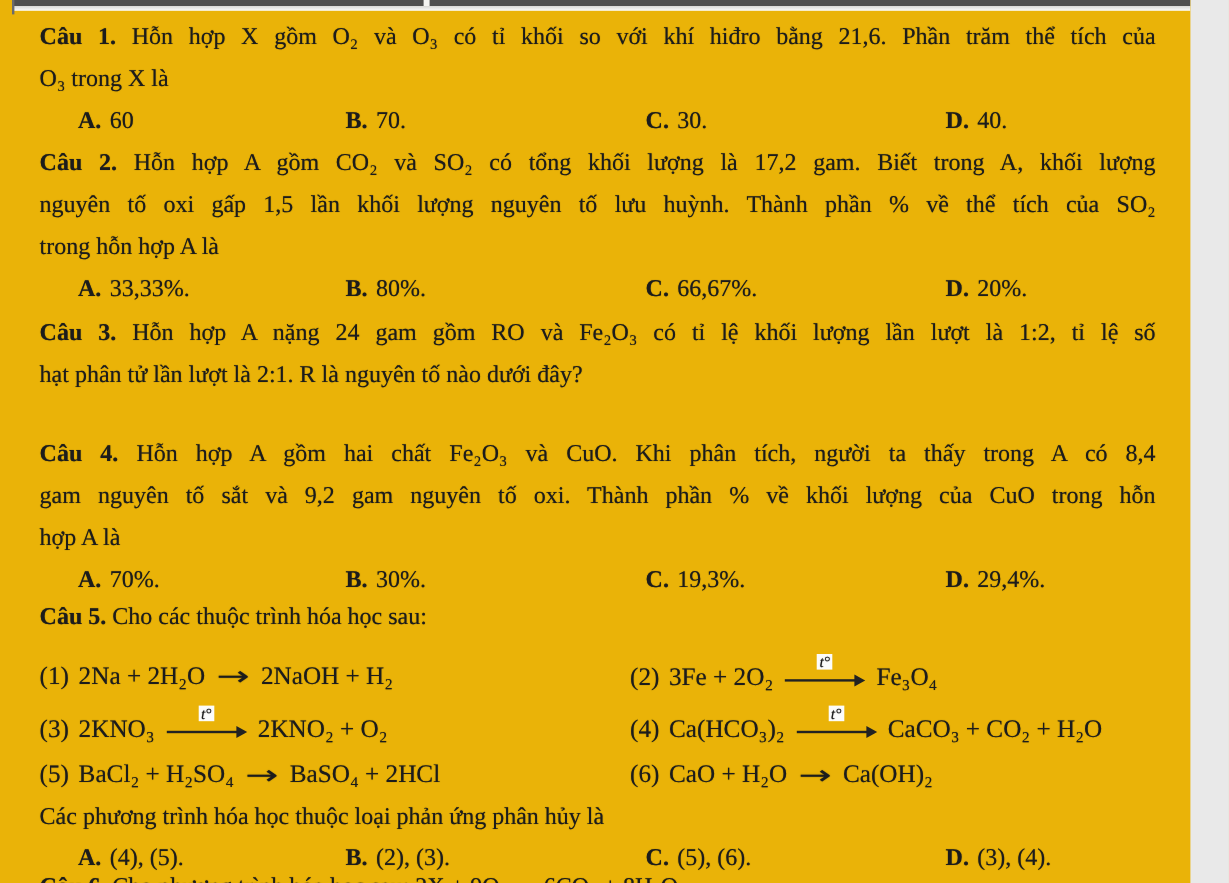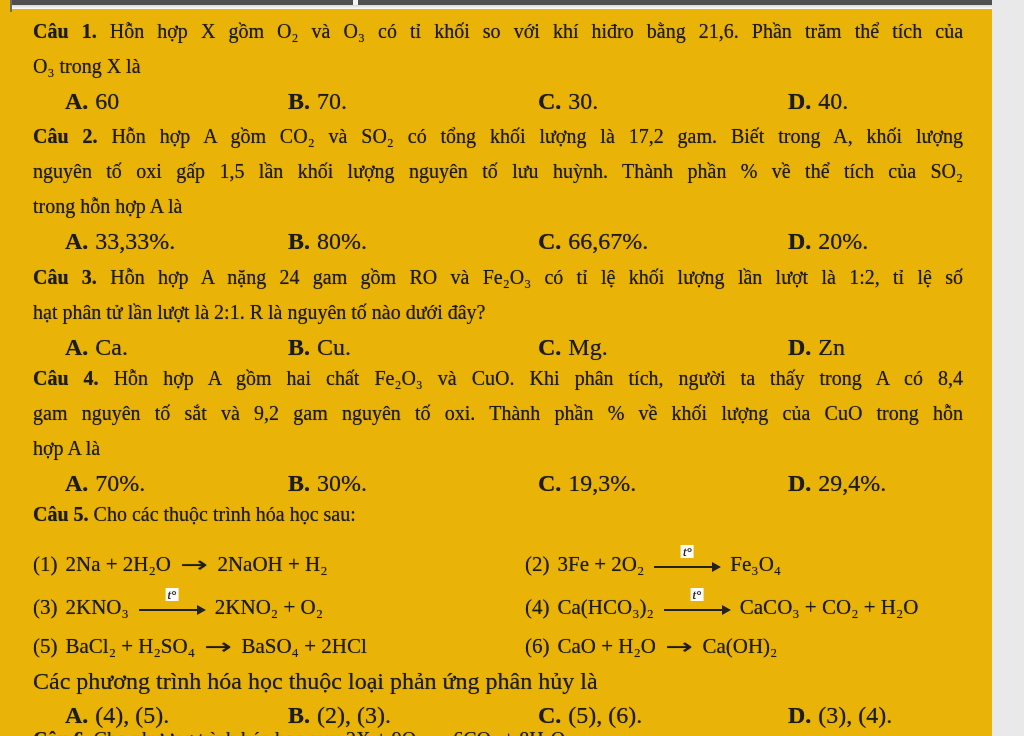--- a/index.html
+++ b/index.html
@@ -35,21 +35,21 @@
   .qline {
     font-size: 20px; line-height: 35px;
     text-align: justify; white-space: nowrap;
   }
   .qline.fill { text-align: justify; text-align-last: justify; white-space: normal; }
   .qlabel { font-weight: 700; }
   .opts {
     display: grid;
     grid-template-columns: 223px 250px 250px 1fr;
     padding-left: 32px;
-    font-size: 24px; line-height: 35px;
+    font-size: 20px; line-height: 35px;
     height: 35px;
   }
   .opt { white-space: nowrap; }
   .opt .olabel { font-weight: 700; margin-right: 7px; }
   
   .eq-rows { margin-top: 10px; }
   .eq-row {
     display: grid;
     grid-template-columns: 492px 1fr;
     align-items: center;
@@ -87,21 +87,21 @@
     position: absolute; left: 0; right: 4px; bottom: 6px; height: 2px;
     background: #222;
   }
   .arrow-heat .shaft::after {
     content: "";
     position: absolute; right: -5px; top: -4px;
     border-left: 9px solid #222;
     border-top: 5px solid transparent;
     border-bottom: 5px solid transparent;
   }
-  .closing-line { font-size: 24px; line-height: 34px; margin-top: 0; }
+  .closing-line { font-size: 20px; line-height: 34px; margin-top: 0; }
   #partial-line { top: 722px; }
 </style>
 </head>
 <body>
 
 <div id="page">
 
   <div class="scan-bar"></div>
   <div class="scan-bar-shadow"></div>
   <div class="scan-tick-left"></div>
@@ -143,26 +143,20 @@
   </div>
 
   <div class="content-block" style="top:260px;">
     <div class="qline fill">
       <span class="qlabel">Câu 3.</span>
       <span>Hỗn hợp A nặng 24 gam gồm RO và Fe₂O₃ có tỉ lệ khối lượng lần lượt là 1:2, tỉ lệ số</span>
     </div>
     <div class="qline">
       <span>hạt phân tử lần lượt là 2:1. R là nguyên tố nào dưới đây?</span>
     </div>
-    <div class="opts">
-      <div class="opt"><span class="olabel">A.</span><span>Ca.</span></div>
-      <div class="opt"><span class="olabel">B.</span><span>Cu.</span></div>
-      <div class="opt"><span class="olabel">C.</span><span>Mg.</span></div>
-      <div class="opt"><span class="olabel">D.</span><span>Zn</span></div>
-    </div>
   </div>
 
   <div class="content-block" style="top:361px;">
     <div class="qline fill">
       <span class="qlabel">Câu 4.</span>
       <span>Hỗn hợp A gồm hai chất Fe₂O₃ và CuO. Khi phân tích, người ta thấy trong A có 8,4</span>
     </div>
     <div class="qline fill">
       <span>gam nguyên tố sắt và 9,2 gam nguyên tố oxi. Thành phần % về khối lượng của CuO trong hỗn</span>
     </div>

